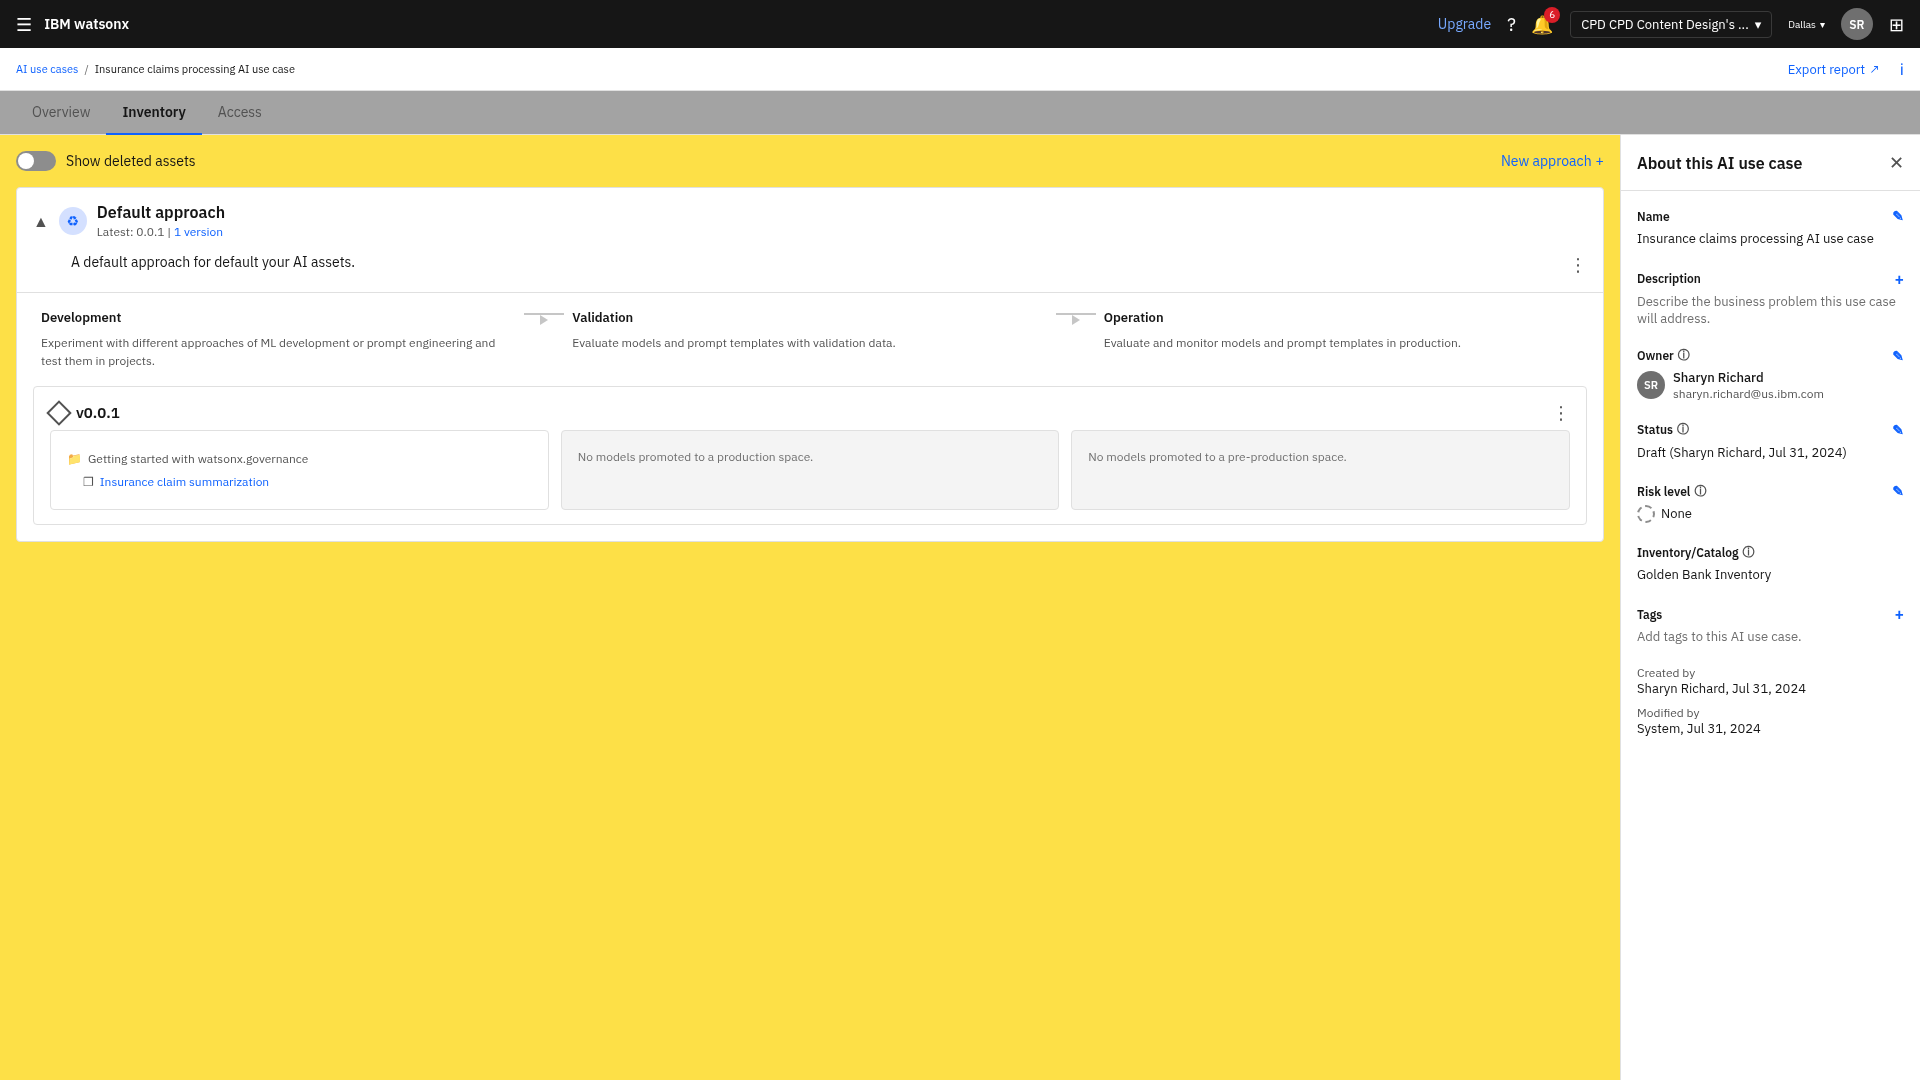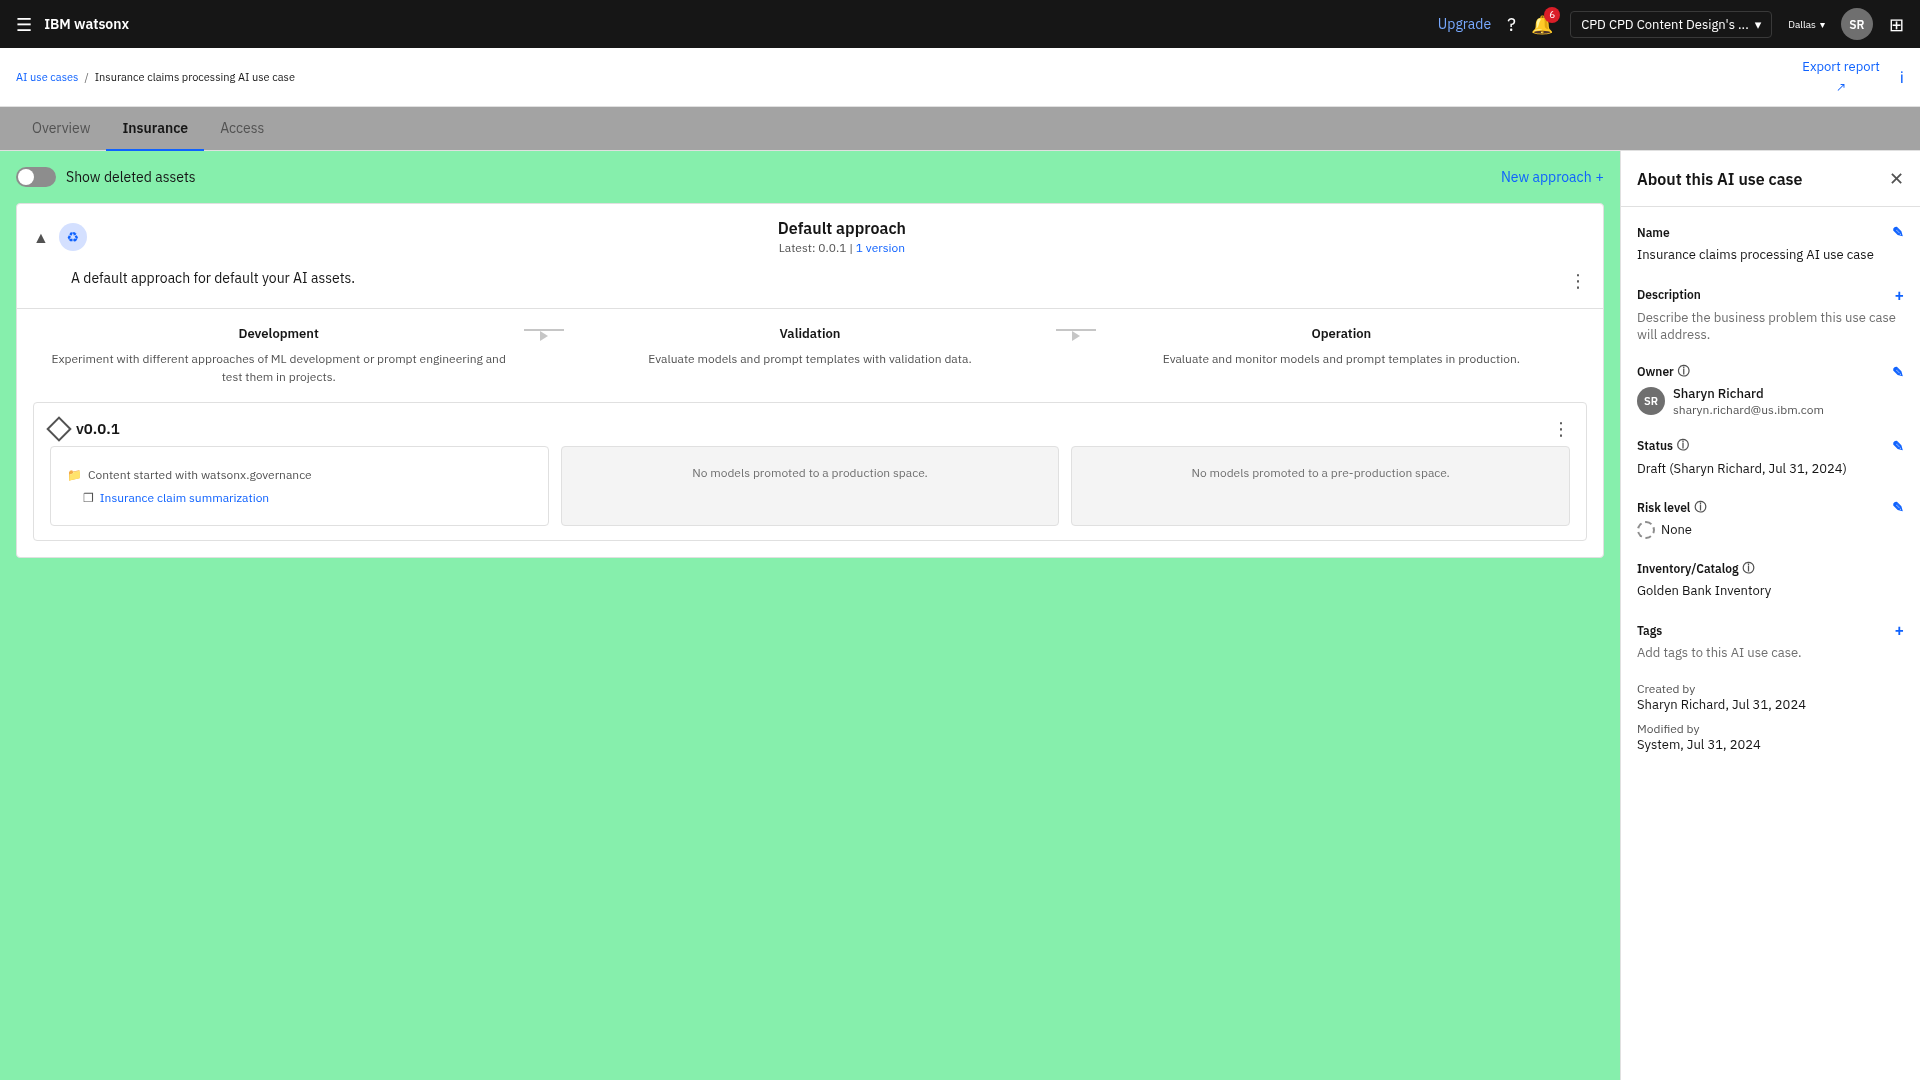--- a/index.html
+++ b/index.html
@@ -48,21 +48,21 @@
       padding: 10px 16px;
       display: flex;
       align-items: center;
       justify-content: space-between;
       border-bottom: 1px solid #e0e0e0;
     }
     .breadcrumb { display: flex; align-items: center; gap: 6px; font-size: 11px; }
     .breadcrumb-link { color: #0f62fe; cursor: pointer; text-decoration: none; }
     .breadcrumb-sep { color: #6f6f6f; }
     .breadcrumb-current { color: #161616; }
-    .export-report { color: #0f62fe; font-size: 13px; cursor: pointer; display: flex; align-items: center; gap: 4px; flex-direction: column; }
+    .export-report { color: #0f62fe; font-size: 13px; cursor: pointer; display: flex; align-items: center; gap: 4px; }
     .info-panel-toggle { color: #0f62fe; font-size: 16px; cursor: pointer; margin-left: 12px; }
 
     
     .tabs-bar {
       background: #a3a3a3;
       display: flex;
       align-items: flex-end;
       padding: 0 16px;
       border-bottom: 1px solid #e0e0e0;
     }
@@ -80,22 +80,21 @@
     .page-body {
       display: flex;
       height: calc(1080px - 48px - 42px - 44px);
     }
 
     
     .main-content {
       flex: 1;
       overflow-y: auto;
       padding: 16px;
-      background: #86efac;
-      text-align: center;
+      background: #fde047;
     }
 
     
     .toolbar-row {
       display: flex;
       align-items: center;
       justify-content: space-between;
       margin-bottom: 16px;
     }
     .toggle-row { display: flex; align-items: center; gap: 10px; }
@@ -283,21 +282,21 @@
     <span class="export-report">
       <span>Export report</span>
       <span>↗</span>
     </span>
     <span class="info-panel-toggle">ℹ</span>
   </div>
 </div>
 
 <div class="tabs-bar">
   <div class="tab">Overview</div>
-  <div class="tab active">Insurance</div>
+  <div class="tab active">Inventory</div>
   <div class="tab">Access</div>
 </div>
 
 <div class="page-body">
 
   <div class="main-content">
 
     <div class="toolbar-row">
       <div class="toggle-row">
         <div class="toggle-switch">
@@ -359,21 +358,21 @@
           </div>
           <span class="version-more-btn">⋮</span>
         </div>
 
         <div class="version-stages">
 
           <div class="version-stage-box version-stage-dev">
             <ul class="stage-asset-list">
               <li class="stage-asset">
                 <span class="stage-asset-icon">📁</span>
-                <span>Content started with watsonx.governance</span>
+                <span>Getting started with watsonx.governance</span>
               </li>
               <li class="stage-asset stage-asset-sub">
                 <span class="stage-asset-icon">❐</span>
                 <a class="stage-asset-link">Insurance claim summarization</a>
               </li>
             </ul>
           </div>
 
           <div class="version-stage-box">
             <span class="no-model-text">No models promoted to a production space.</span>

